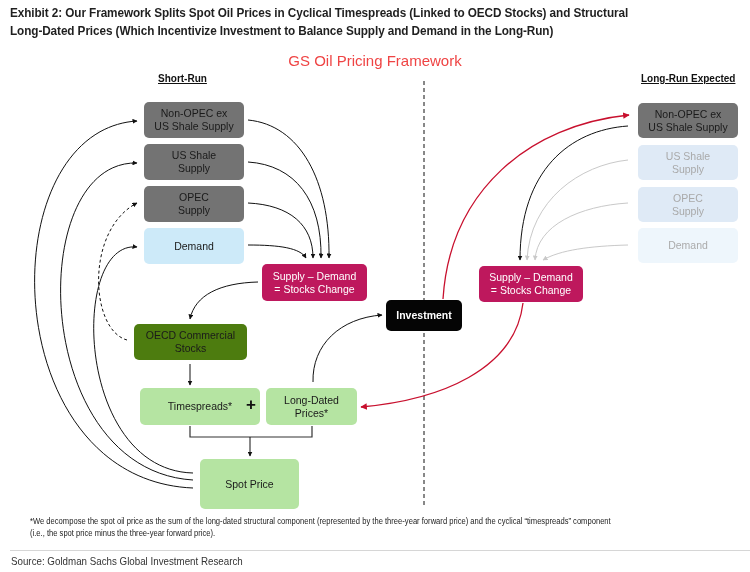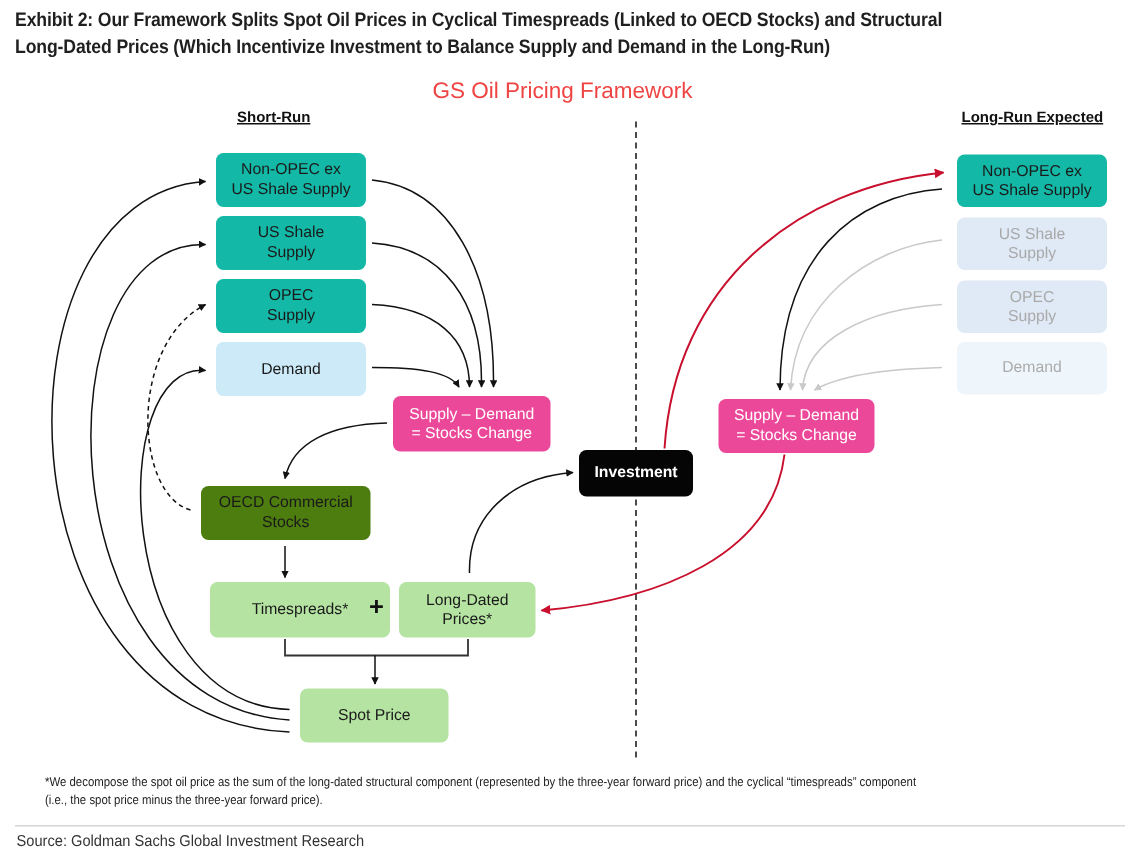--- a/index.html
+++ b/index.html
@@ -1,23 +1,23 @@
 <!DOCTYPE html>
 <html><head>
 <meta charset="utf-8">
 <style>
   html,body{margin:0;padding:0;background:#fff;}
   body{width:750px;height:572px;position:relative;overflow:hidden;font-family:"Liberation Sans",sans-serif;color:#1b1b1b;}
   .exhibit{position:absolute;left:10px;top:4px;width:800px;font-family:"Liberation Sans",sans-serif;font-weight:bold;font-size:13px;line-height:18px;color:#1f1f1f;transform:scaleX(0.905);transform-origin:left top;letter-spacing:-0.1px;}
   .fw-title{position:absolute;left:0;width:750px;top:52px;text-align:center;font-size:15px;color:#ef4444;}
   .section{position:absolute;top:73px;font-size:10px;font-weight:bold;text-decoration:underline;color:#111;white-space:nowrap;}
   .box{position:absolute;display:flex;align-items:center;justify-content:center;text-align:center;font-size:10.5px;line-height:13px;border-radius:5px;color:#1a1a1a;box-sizing:border-box;padding:0 2px;white-space:pre-line;}
-  .mid{background:#14b8a6;}
+  .mid{background:#737373;}
   .light{background:#cdeaf9;}
-  .dark{background:#ec4899;color:#fff;}
+  .dark{background:#be185d;color:#fff;}
   .salmon{background:#4d7c0f;}
   .green{background:#b5e4a2;}
   .black{background:#050505;color:#fff;font-weight:bold;}
   .fade{background:#dfeaf6;color:#a9a9a9;}
   .fadelight{background:#eef6fc;color:#ababab;}
   svg.arrows{position:absolute;left:0;top:0;}
   .plus{position:absolute;left:246px;top:395px;font-size:17px;font-weight:bold;color:#111;}
   .footnote{position:absolute;left:30px;top:515px;width:790px;font-size:8.6px;line-height:12px;color:#222;transform:scaleX(0.885);transform-origin:left top;}
   .sep{position:absolute;left:10px;right:0;top:550px;height:1px;background:#d6d6d6;}
   .source{position:absolute;left:11px;top:555px;font-size:10.5px;color:#333;transform:scaleX(0.93);transform-origin:left top;}
@@ -82,21 +82,21 @@
 Supply</div>
 <div class="box light" style="left:144px;top:228px;width:100px;height:36px;">Demand</div>
 <div class="box dark" style="left:262px;top:264px;width:105px;height:37px;">Supply – Demand
 = Stocks Change</div>
 <div class="box salmon" style="left:134px;top:324px;width:113px;height:36px;">OECD Commercial
 Stocks</div>
 <div class="box green" style="left:140px;top:388px;width:120px;height:37px;">Timespreads*</div>
 <div class="plus">+</div>
 <div class="box green" style="left:266px;top:388px;width:91px;height:37px;">Long-Dated
 Prices*</div>
-<div class="box green" style="left:200px;top:459px;width:99px;height:36px;">Spot Price</div>
+<div class="box green" style="left:200px;top:459px;width:99px;height:50px;">Spot Price</div>
 
 <div class="box black" style="left:386px;top:300px;width:76px;height:31px;">Investment</div>
 
 <div class="box mid" style="left:638px;top:103px;width:100px;height:35px;">Non-OPEC ex
 US Shale Supply</div>
 <div class="box fade" style="left:638px;top:145px;width:100px;height:35px;">US Shale
 Supply</div>
 <div class="box fade" style="left:638px;top:187px;width:100px;height:35px;">OPEC
 Supply</div>
 <div class="box fadelight" style="left:638px;top:228px;width:100px;height:35px;">Demand</div>

